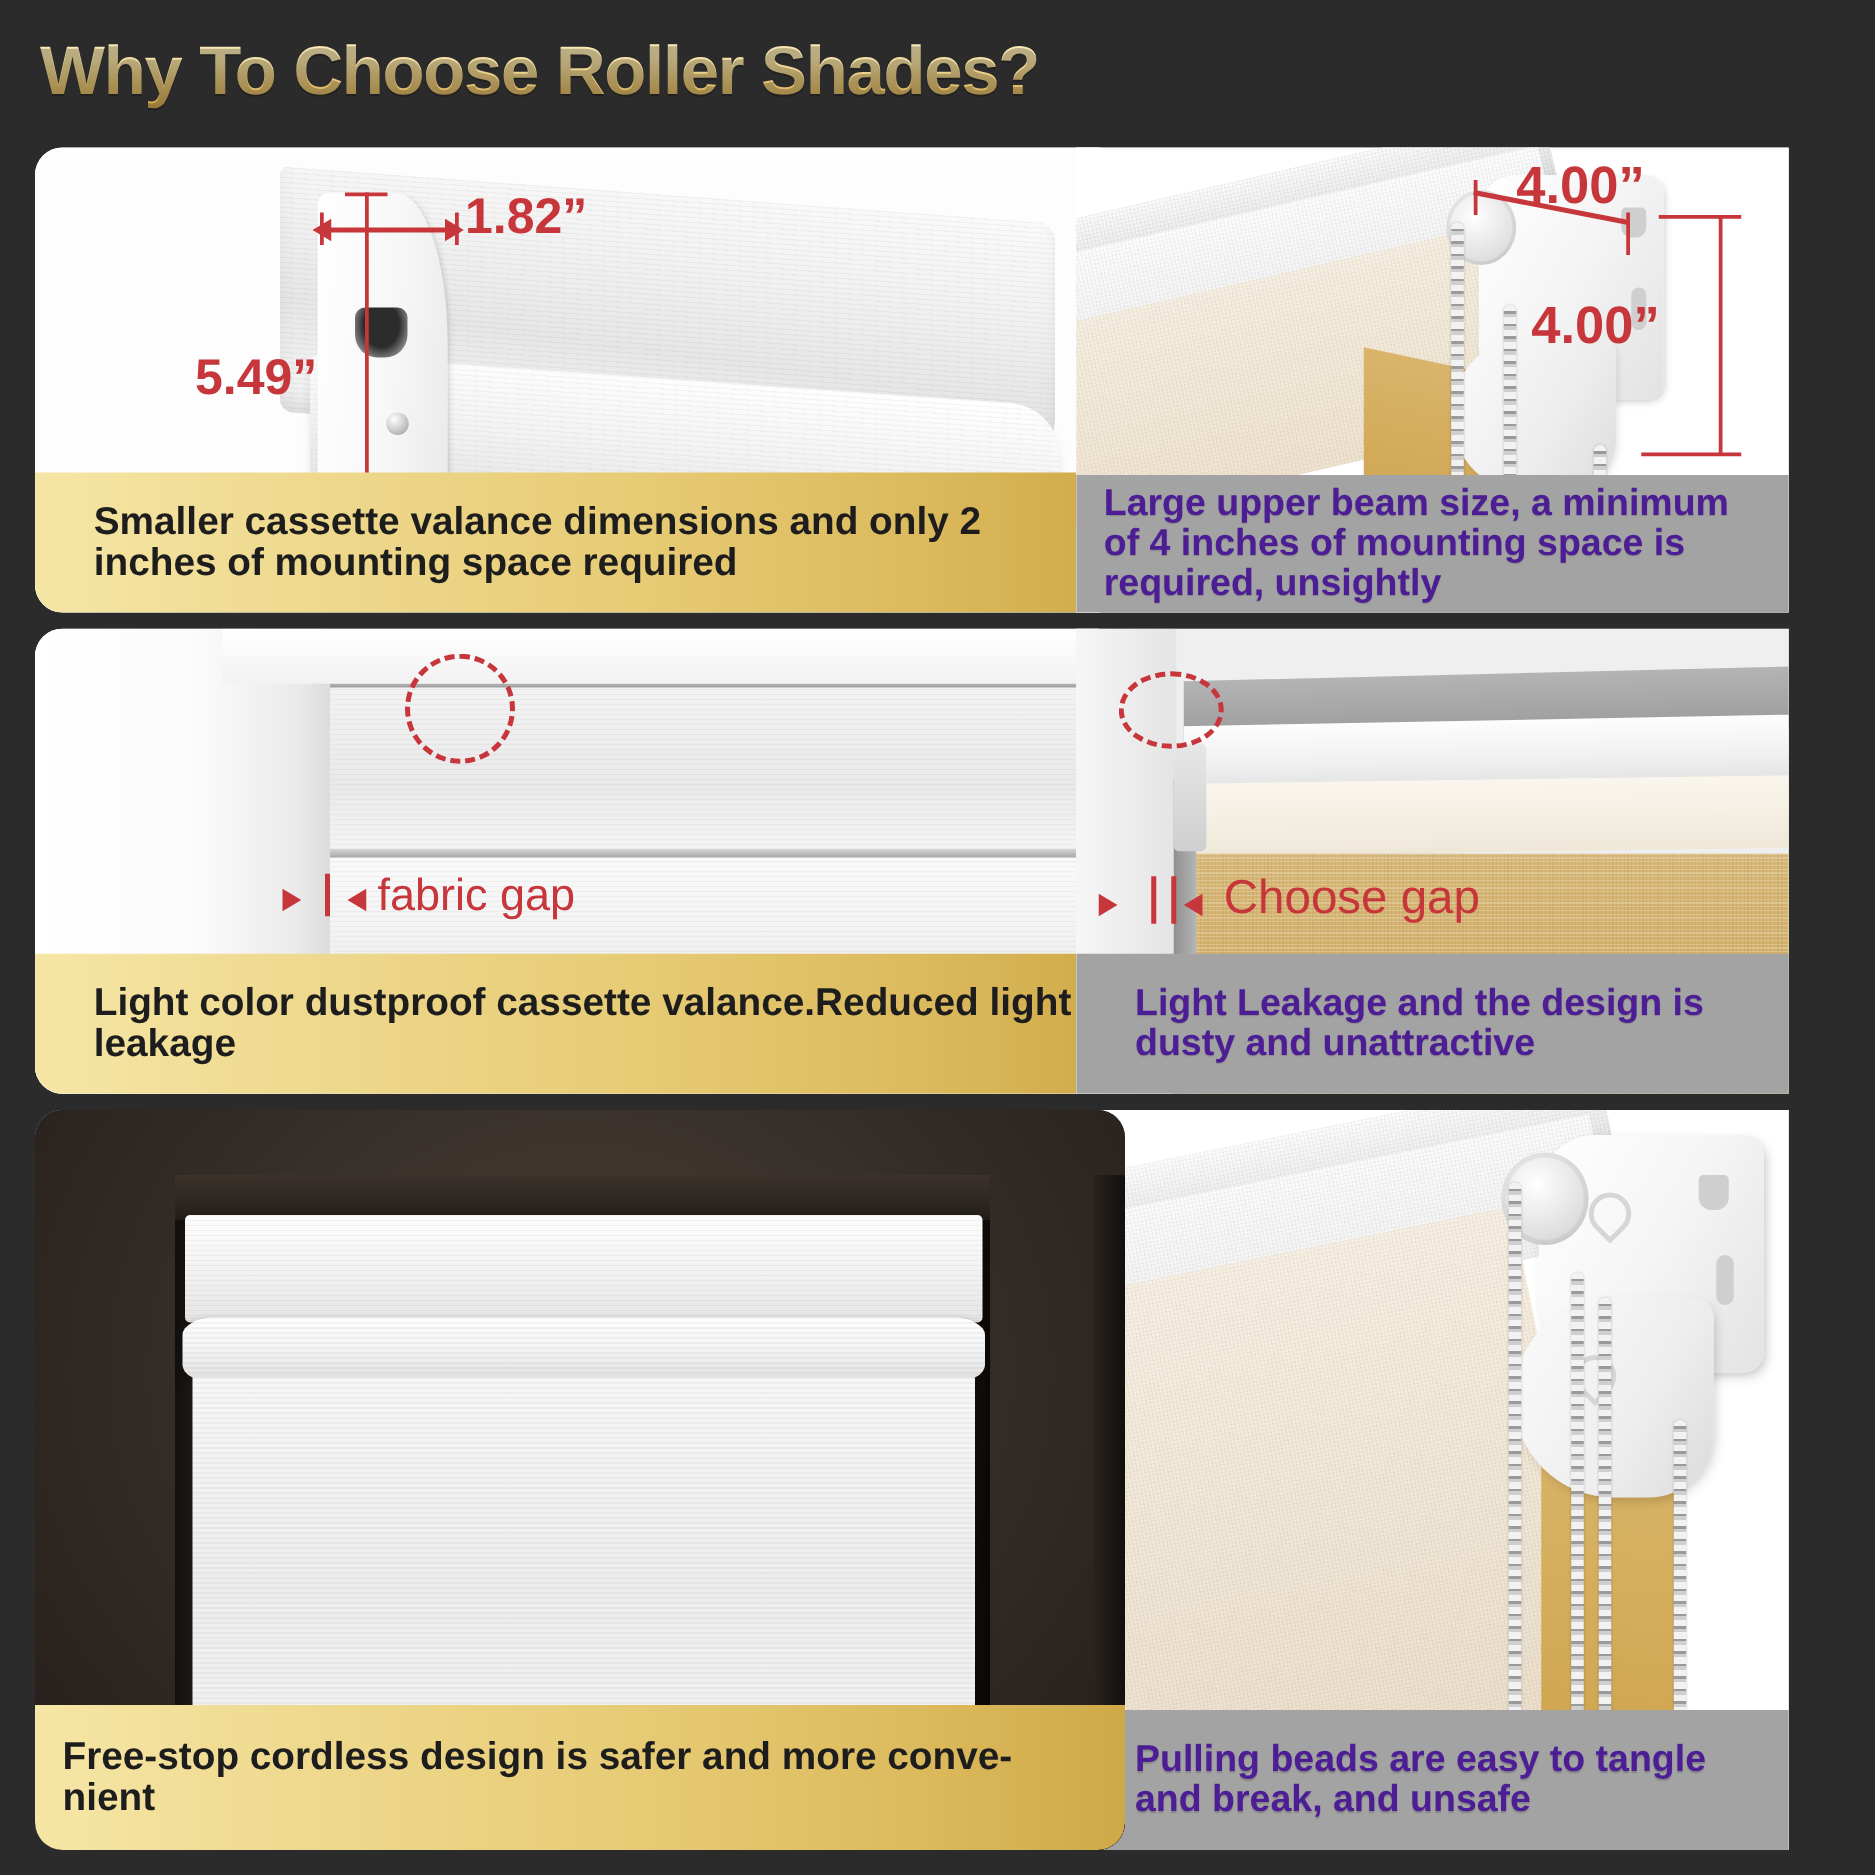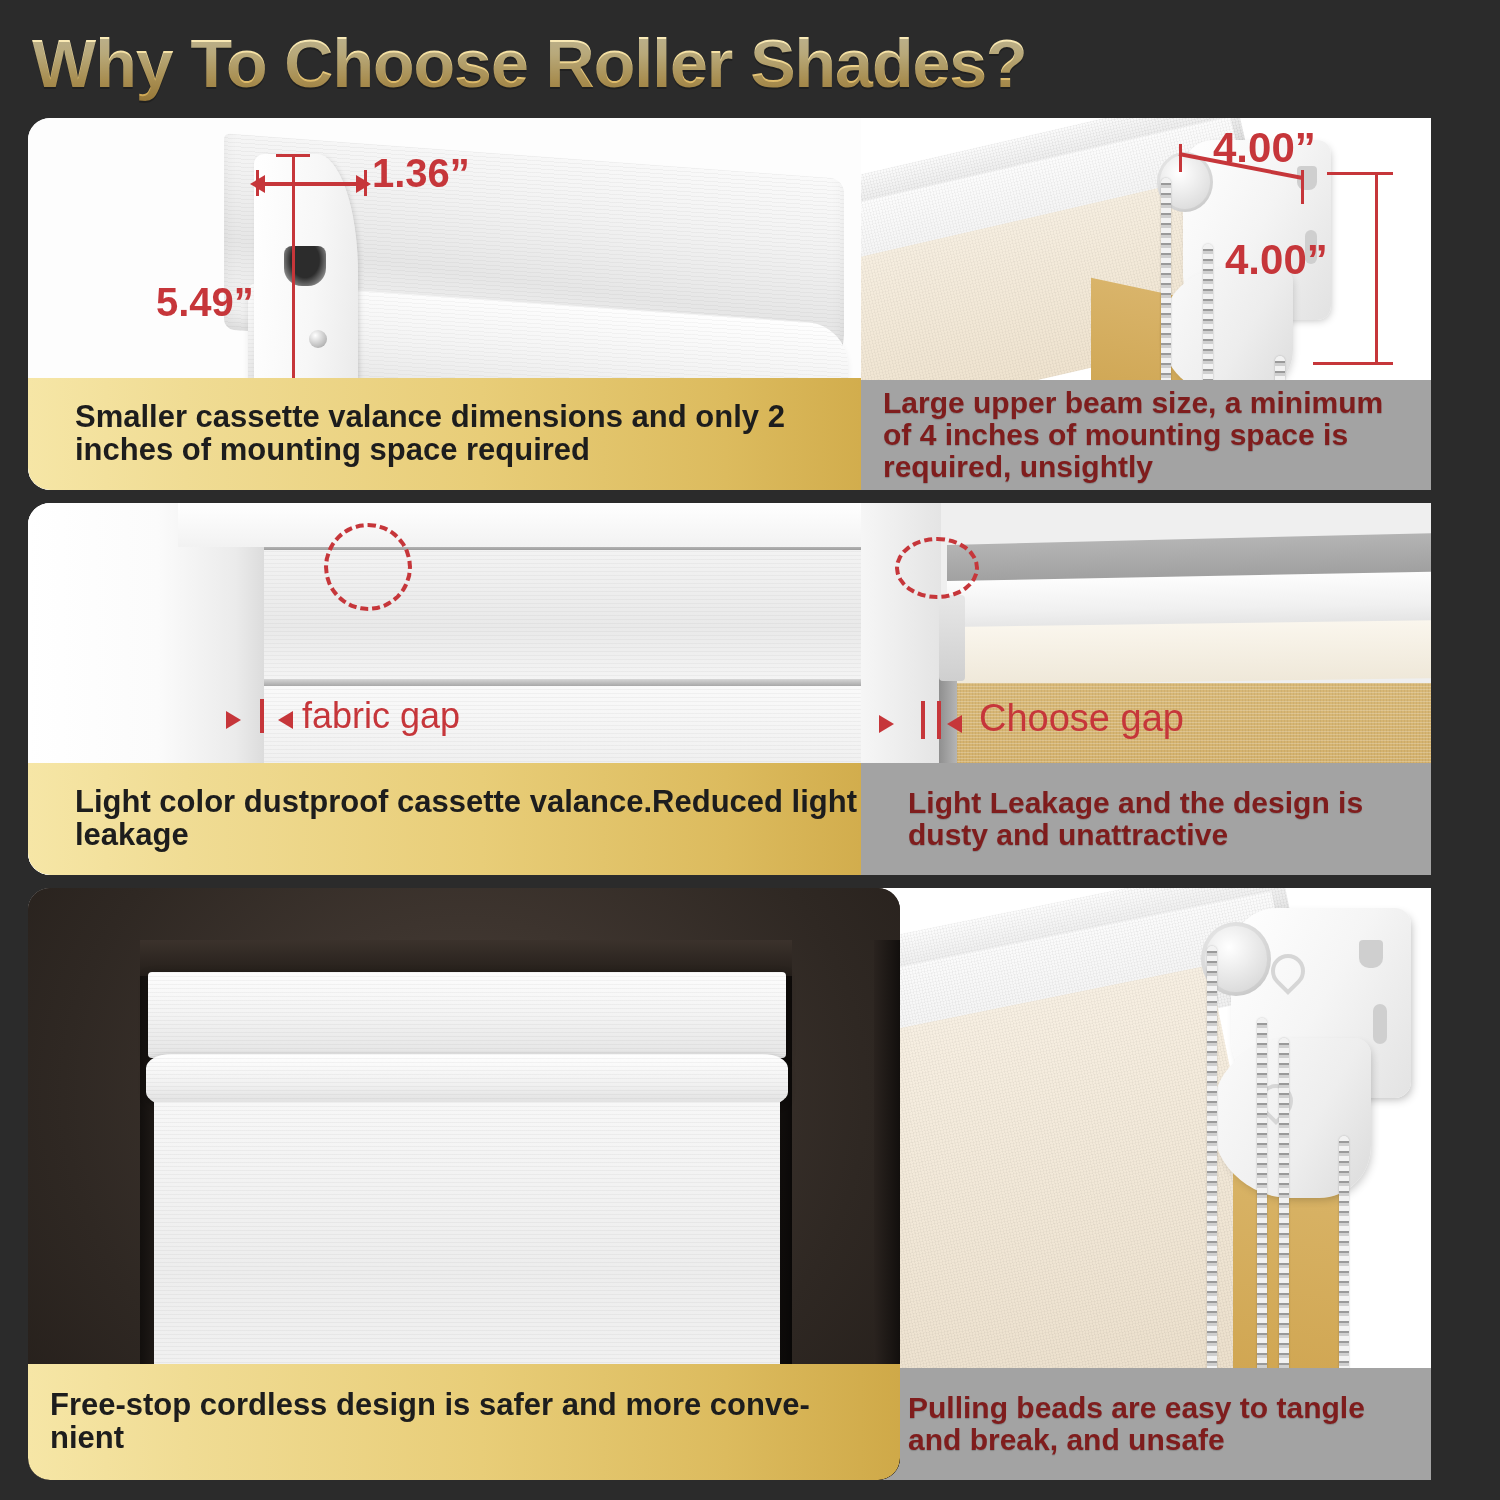--- a/index.html
+++ b/index.html
@@ -7,21 +7,21 @@
   body {
     background:#2b2b2b;
     font-family:"Liberation Sans", sans-serif;
     overflow:hidden;
     position:relative;
   }
 
   
   #page-title{
     position:absolute; left:32px; top:24px;
-    font-size:68px; font-weight:bold; letter-spacing:-1px;
+    font-size:55px; font-weight:bold; letter-spacing:-1px;
     white-space:nowrap;
     background:linear-gradient(180deg,#fdf2c9 0%,#f6e2a4 38%,#e0bd6c 72%,#c99f4a 100%);
     -webkit-background-clip:text; background-clip:text;
     color:transparent; -webkit-text-fill-color:transparent;
     text-shadow:0 2px 0 rgba(0,0,0,.25);
   }
 
   
   .grid{ position:absolute; left:0; top:118px; width:1500px; height:1382px; }
 
@@ -42,21 +42,21 @@
     font-weight:bold; line-height:1.06;
   }
   .caption.gold{
     background:linear-gradient(90deg,#f6e6a6 0%,#f0dc94 18%,#e8cd78 52%,#dcbb5e 80%,#cfa948 100%);
     color:#1d1d1d;
     font-size:31px;
     border-bottom-left-radius:22px; border-bottom-right-radius:22px;
   }
   .caption.gray{
     background:#a3a3a3;
-    color:#7f1d1d;
+    color:#4c1d95;
     font-size:30px;
     text-shadow:0 1px 1px rgba(0,0,0,.18);
   }
   .cap-h2{ height:112px;padding-left:47px; }
   .cap-h3{ height:110px; }
   .cap-h3g{ height:116px; }
 
   
   .p1-bg{ position:absolute; inset:0; background:#fdfdfd; }
   .p1-valance{
@@ -390,21 +390,21 @@
       <div class="p1-bracket"></div>
       <div class="p1-slot"></div>
       <div class="p1-screw1"></div>
       <div class="p1-screw2"></div>
 
       <div class="dim-line" style="left:228px;top:52px;width:3px;height:26px;"></div>
       <div class="dim-line" style="left:336px;top:52px;width:3px;height:26px;"></div>
       <div class="dim-line" style="left:228px;top:64px;width:112px;height:4px;"></div>
       <div class="arrow-l" style="left:222px;top:57px;"></div>
       <div class="arrow-r" style="left:328px;top:57px;"></div>
-      <div class="dim-txt" style="left:344px;top:33px;font-size:40px;">1.36”</div>
+      <div class="dim-txt" style="left:344px;top:33px;font-size:40px;">1.82”</div>
 
       <div class="dim-line" style="left:264px;top:36px;width:3px;height:300px;"></div>
       <div class="dim-line" style="left:248px;top:36px;width:34px;height:3px;"></div>
       <div class="dim-line" style="left:248px;top:334px;width:34px;height:3px;"></div>
       <div class="dim-txt" style="left:128px;top:162px;font-size:40px;">5.49”</div>
     </div>
     <div class="caption gold cap-h2">Smaller cassette valance dimensions and only 2 inches of mounting space required</div>
   </div>
 
   <div class="panel right row1">

